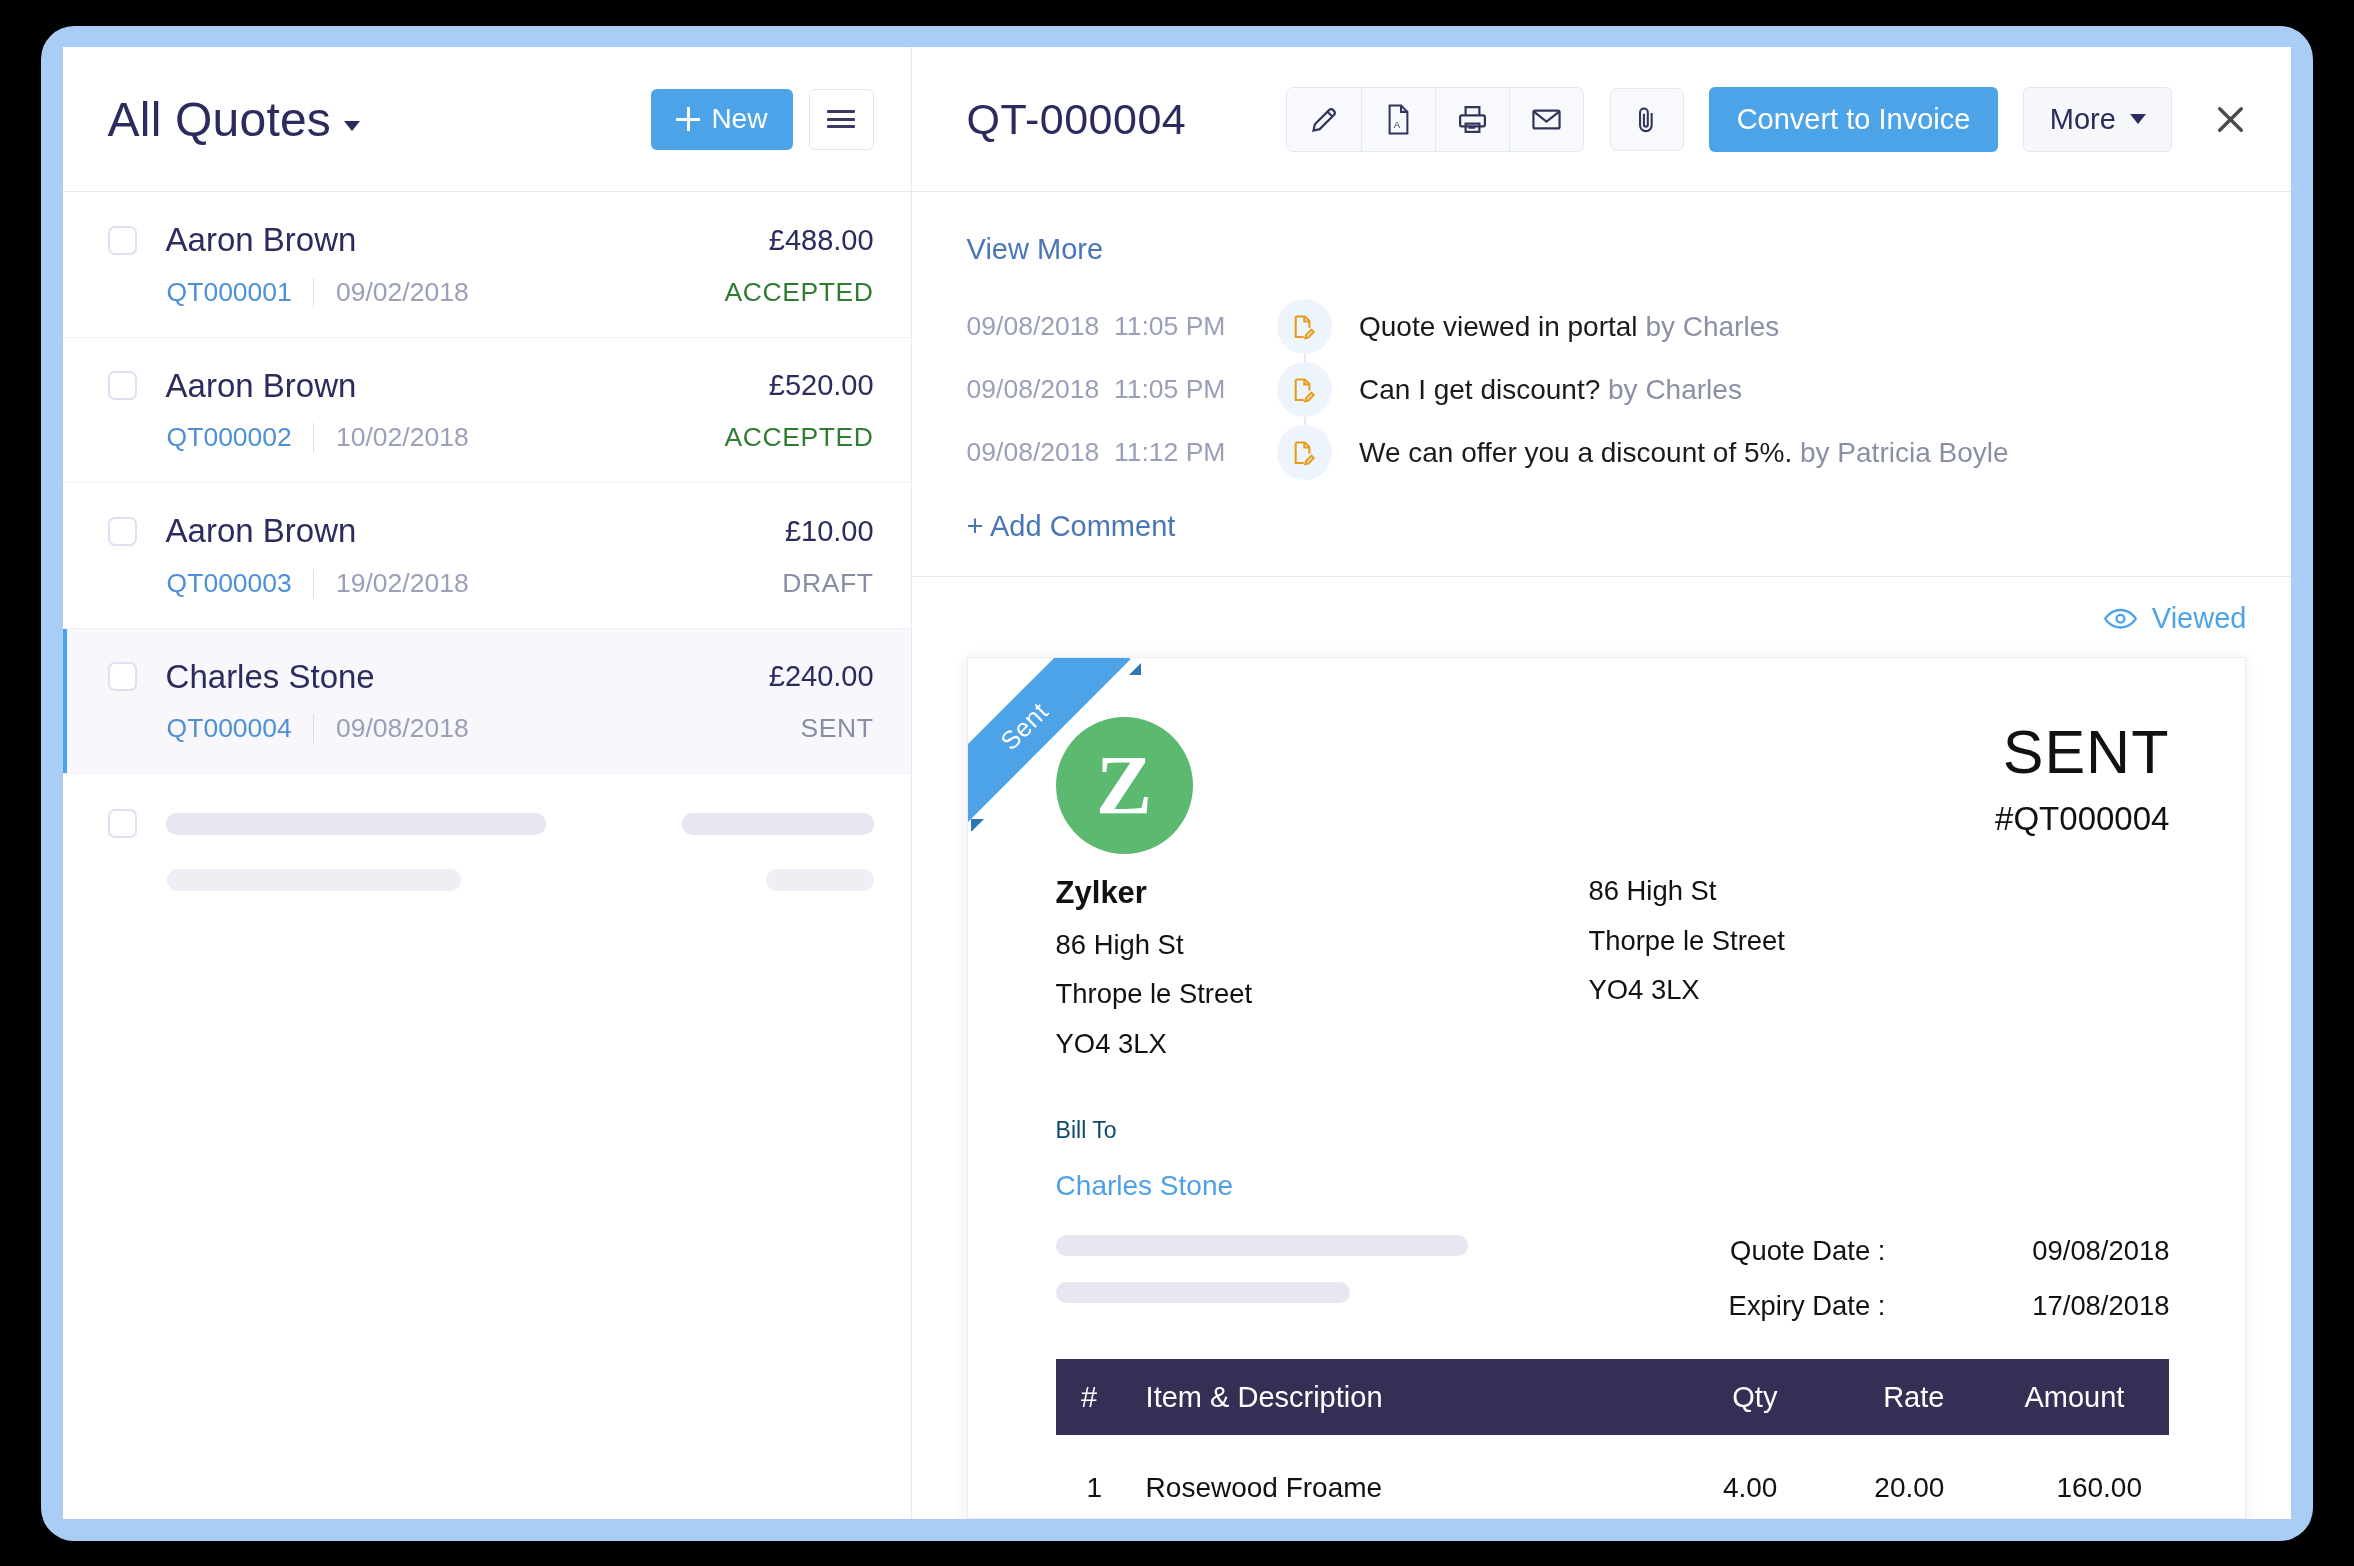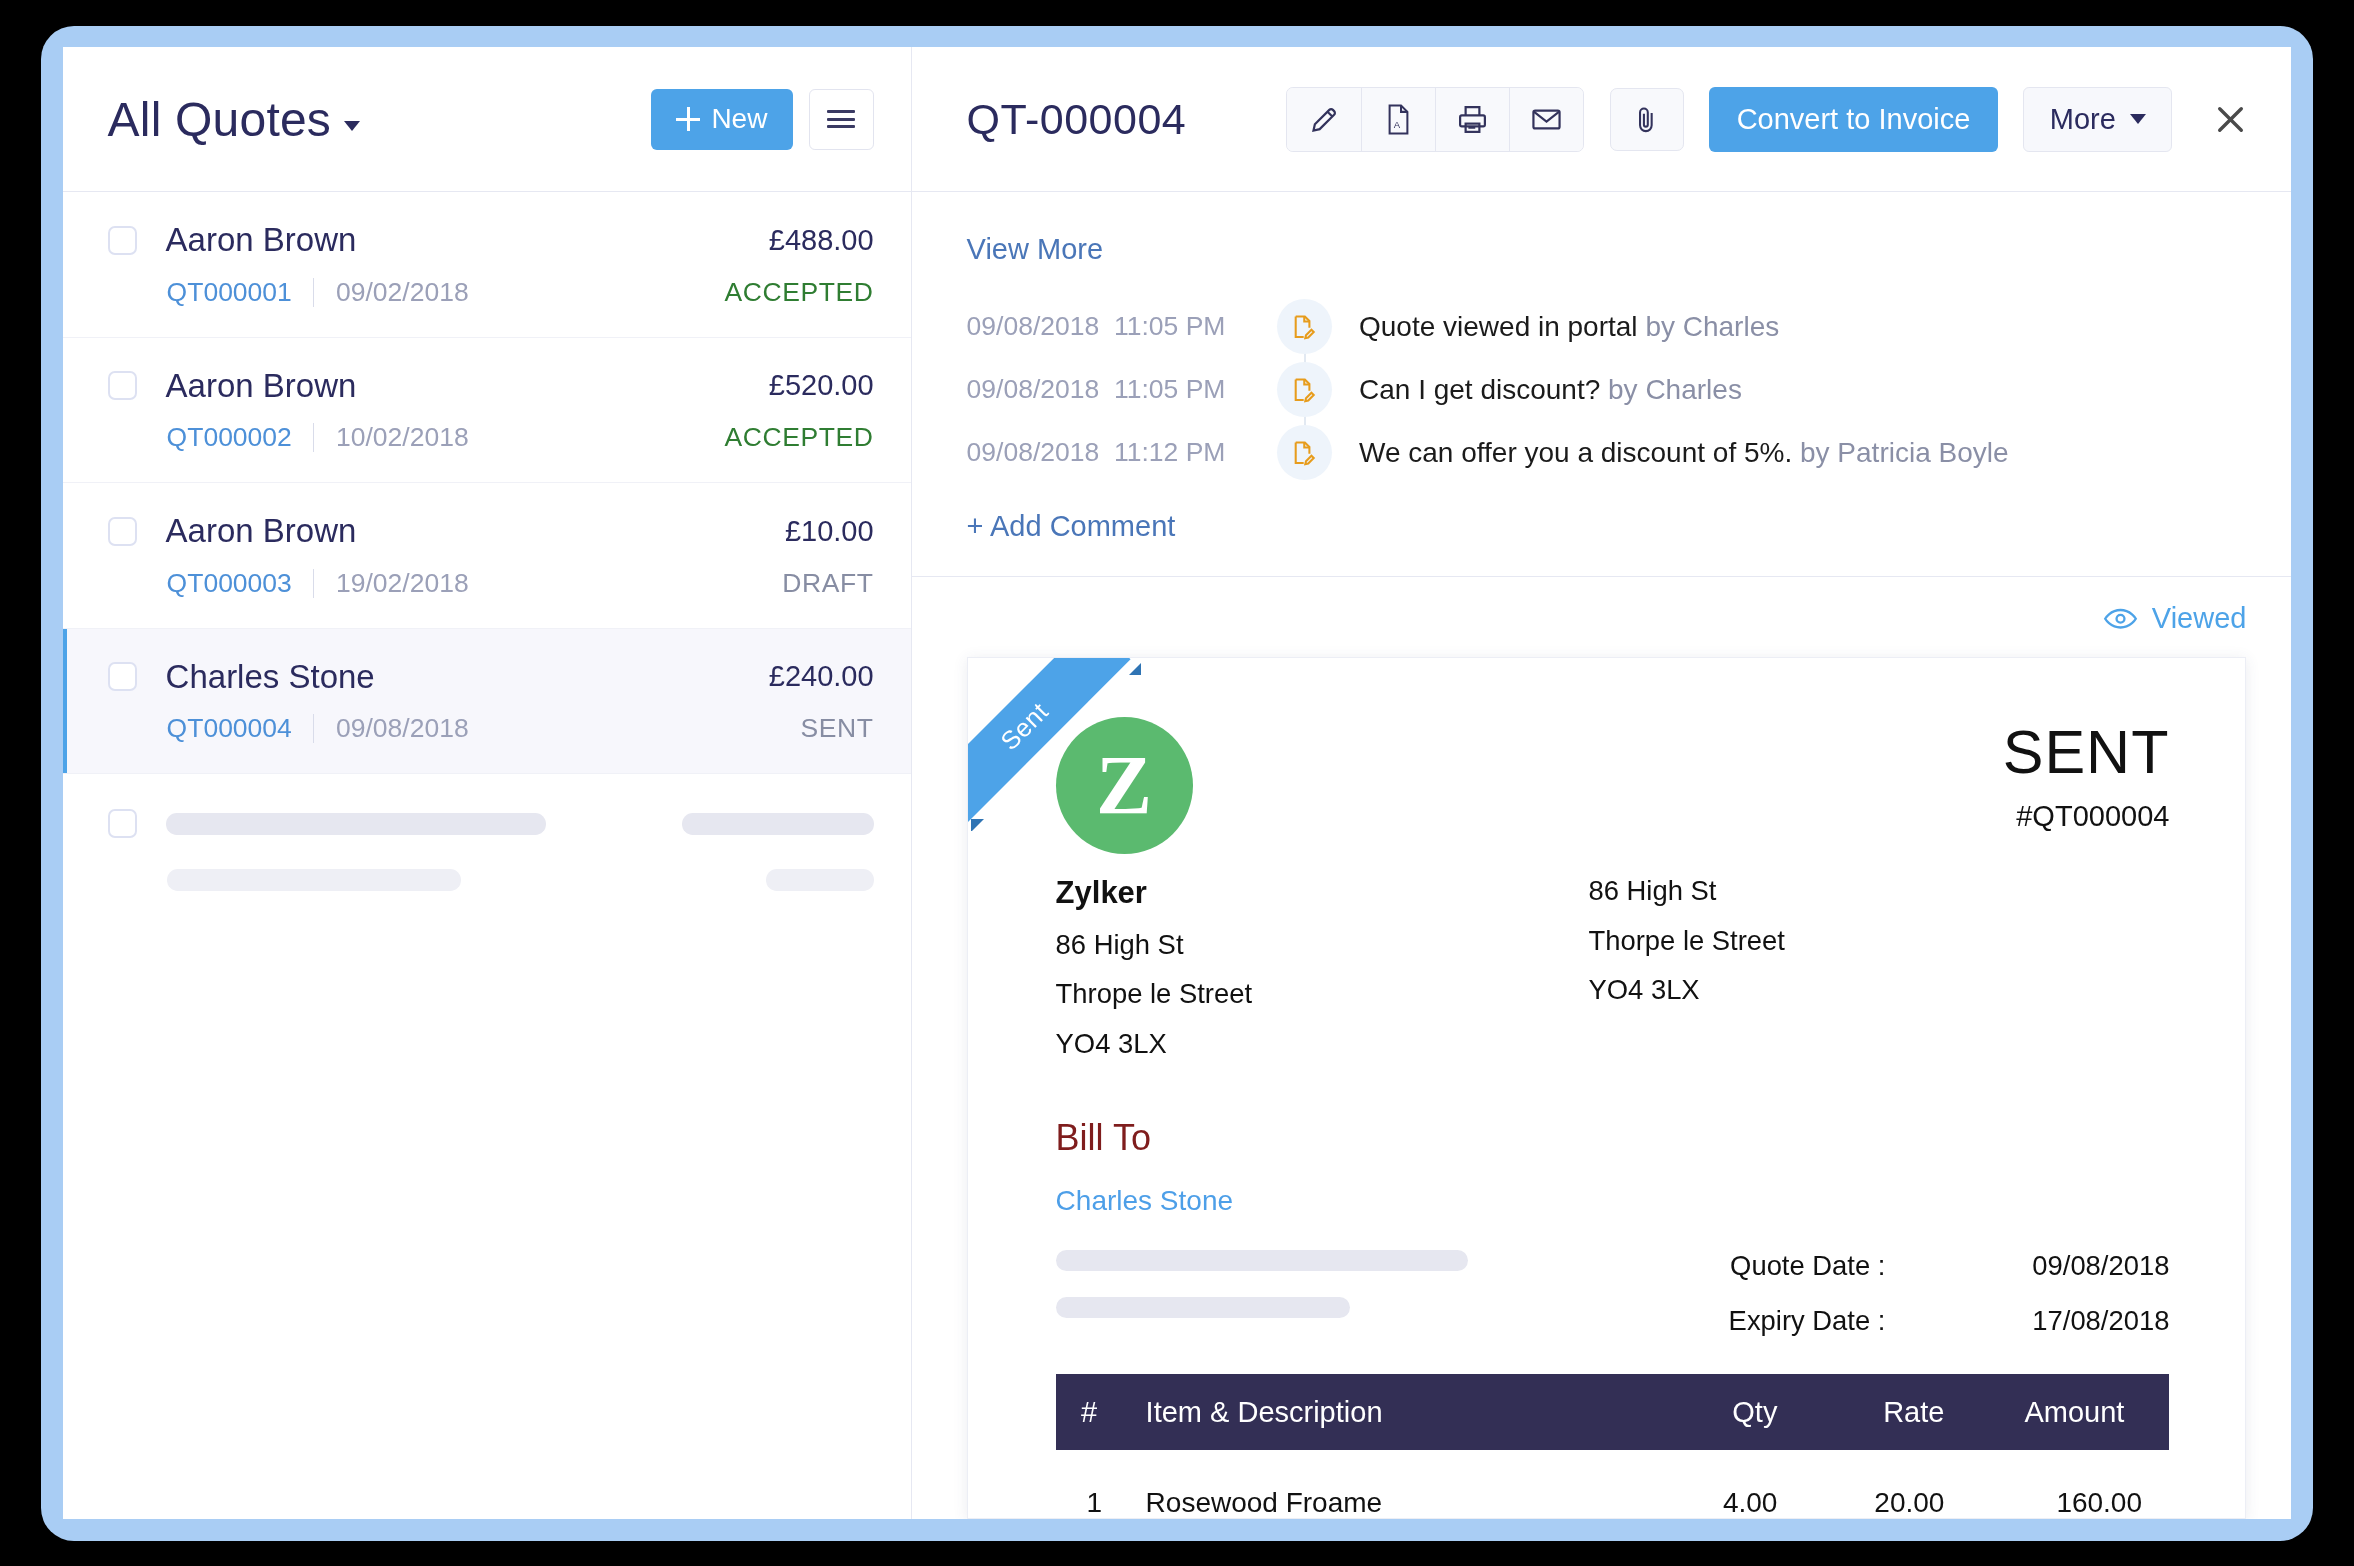--- a/index.html
+++ b/index.html
@@ -238,31 +238,31 @@
   .doc-top { display:flex; }
   .logo {
     width: 137px; height: 137px; border-radius: 50%;
     background: #5bba6f;
     display:flex; align-items:center; justify-content:center;
     color: #fff; font-size: 84px; font-weight: 700; font-family: "Liberation Serif", serif;
     flex:none;
   }
   .doc-right { margin-left:auto; text-align:right; }
   .doc-quote-word { font-size: 61px; color:#111; letter-spacing: 1px; font-weight:400; }
-  .doc-quote-num { font-size: 29px; color:#111; margin-top: 13.7px; }
+  .doc-quote-num { font-size: 33px; color:#111; margin-top: 13.7px; }
 
   .addr-row { display:flex; margin-top: 21.6px; }
   .addr-left { width: 529px; }
   .org-name { font-size: 31px; font-weight:700; color:#111; }
   .addr-line { font-size: 27.4px; color:#111; margin-top: 17.6px; }
   .addr-right { margin-left: 3.9px; }
   .addr-right .addr-line:first-child { margin-top: 0; }
 
   .billto { margin-top: 57px; }
-  .billto-label { font-size: 36px; color:#7f1d1d; }
+  .billto-label { font-size: 23px; color:#0c4a6e; }
   .billto-name { font-size: 28px; color:#4d9fe8; margin-top: 25.5px; }
 
   .mid-row { display:flex; margin-top: 33px; }
   .sk-doc { width: 412px; }
   .sk-doc .sk-bar { margin-bottom: 25.5px; }
   .dates { margin-left:auto; }
   .date-row { display:flex; align-items:center; font-size: 27.4px; color:#111; margin-bottom: 23.5px; }
   .date-lbl { width: 265px; text-align:right; }
   .date-val { width: 284px; text-align:right; }
 

